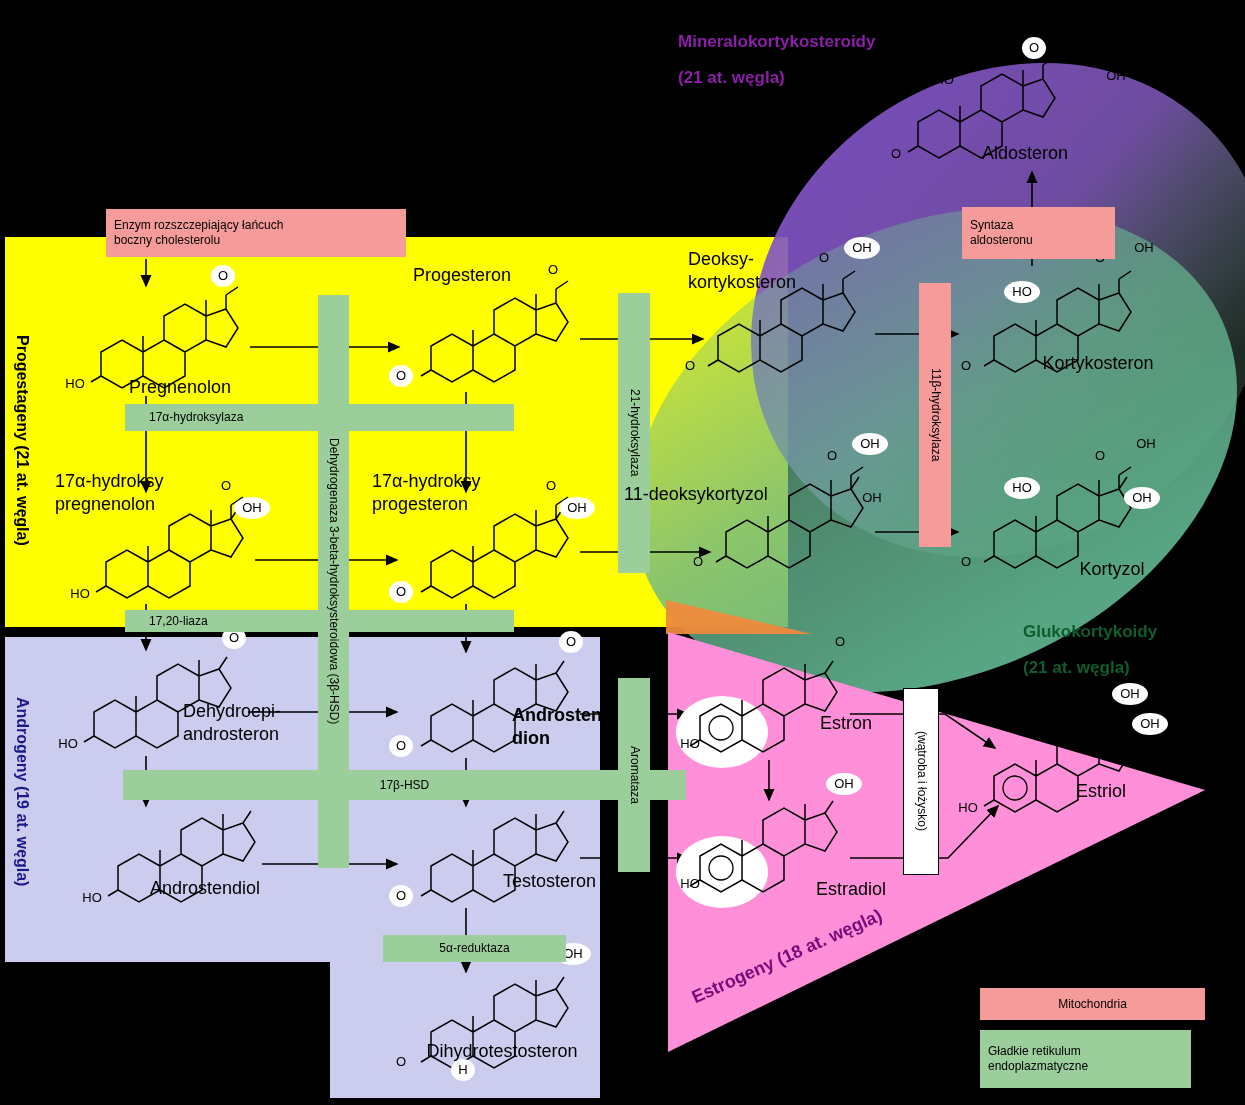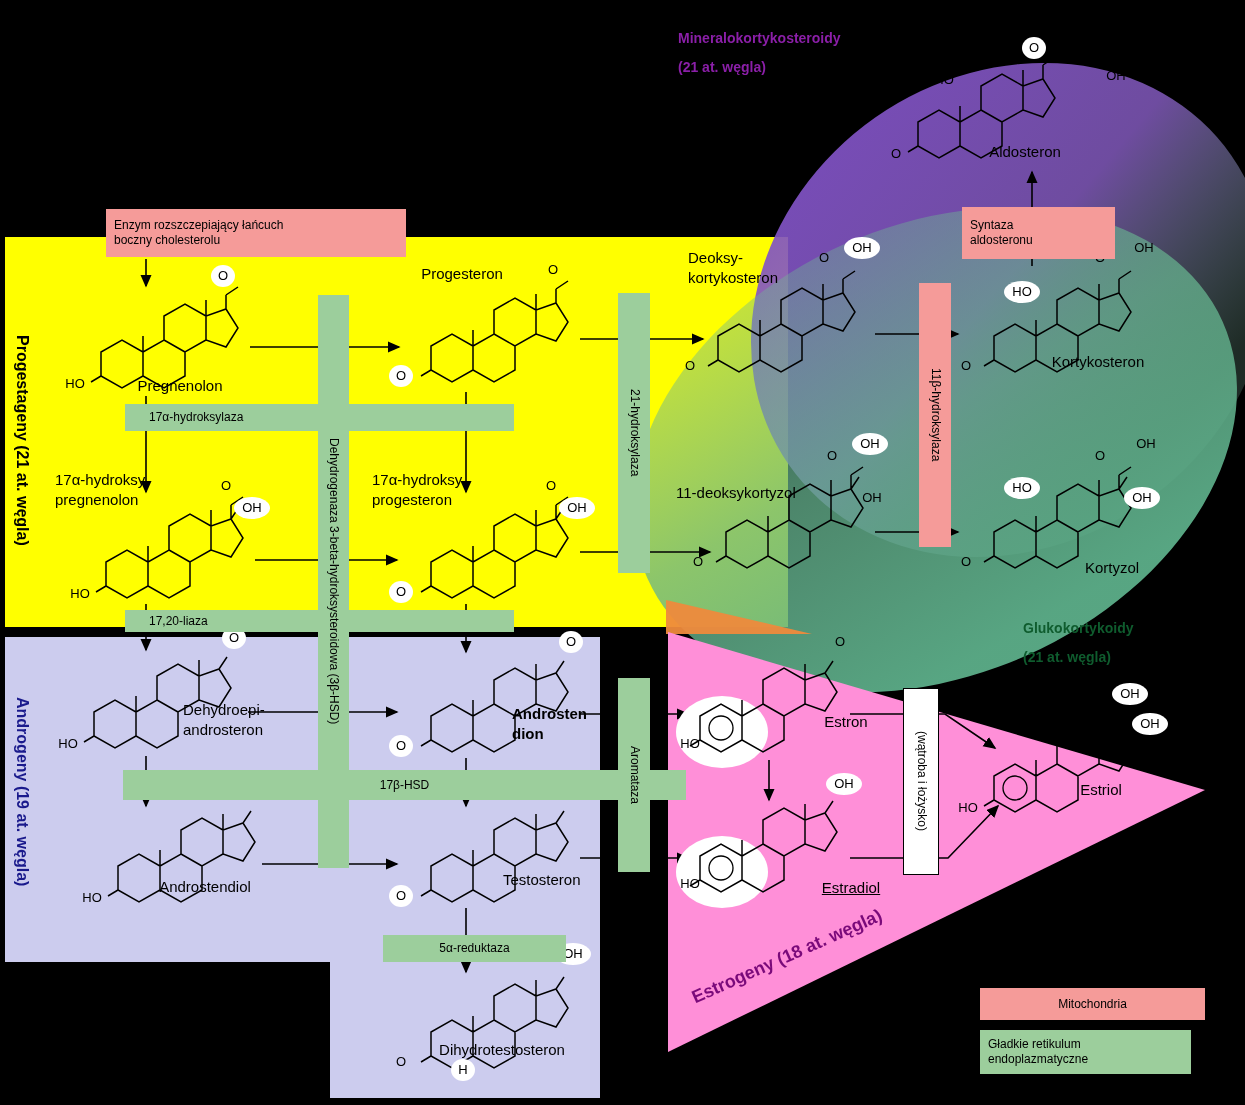--- a/index.html
+++ b/index.html
@@ -1,29 +1,29 @@
 <!DOCTYPE html>
 <html><head>
 <meta charset="utf-8">
 <style>
   html,body{margin:0;padding:0;background:#000;}
   #canvas{position:relative;width:1245px;height:1105px;background:#000;overflow:hidden;
           font-family:"Liberation Sans",sans-serif;color:#000;}
   #diagram{position:absolute;left:0;top:0;z-index:1;}
-  .lbl{position:absolute;z-index:3;font-size:15px;line-height:1.3;white-space:pre-line;color:#000;}
+  .lbl{position:absolute;z-index:3;font-size:18px;line-height:1.3;white-space:pre-line;color:#000;}
   .ctr{transform:translateX(-50%);text-align:center;}
   .box{position:absolute;z-index:2;display:flex;align-items:center;justify-content:center;
        font-size:12px;line-height:1.25;text-align:center;white-space:pre-line;color:#000;}
   .mito{background:#F59B99;}
   .ser{background:#9CCE9C;}
   .whitebox{background:#fff;border:1px solid #000;}
   .vbox{writing-mode:vertical-rl;}
   .leftpad{justify-content:flex-start;text-align:left;padding-left:24px;}
   .leftpad2{justify-content:flex-start;text-align:left;padding-left:8px;}
-  .rl{position:absolute;z-index:3;font-weight:bold;font-size:14px;}
+  .rl{position:absolute;z-index:3;font-weight:bold;font-size:17px;}
   .vreg{position:absolute;z-index:3;font-weight:bold;font-size:16px;writing-mode:vertical-rl;
         display:flex;align-items:center;justify-content:center;}
   .twoline{white-space:pre-line;line-height:2.1;}
 </style>
 </head>
 <body>
 
 <div id="canvas">
 
   <svg id="diagram" width="1245" height="1105" viewBox="0 0 1245 1105">
@@ -228,30 +228,30 @@
   <div class="lbl ctr" style="left:180px;top:376px;">Pregnenolon</div>
   <div class="lbl ctr" style="left:462px;top:264px;">Progesteron</div>
   <div class="lbl" style="left:688px;top:248px;">Deoksy-
 kortykosteron</div>
   <div class="lbl ctr" style="left:1098px;top:352px;">Kortykosteron</div>
   <div class="lbl ctr" style="left:1025px;top:142px;">Aldosteron</div>
   <div class="lbl" style="left:55px;top:470px;">17α-hydroksy
 pregnenolon</div>
   <div class="lbl" style="left:372px;top:470px;">17α-hydroksy
 progesteron</div>
-  <div class="lbl" style="left:676px;top:483px;">11-deoksykortyzol</div>
+  <div class="lbl" style="left:624px;top:483px;">11-deoksykortyzol</div>
   <div class="lbl ctr" style="left:1112px;top:558px;">Kortyzol</div>
   <div class="lbl" style="left:183px;top:700px;">Dehydroepi-
 androsteron</div>
   <div class="lbl" style="left:512px;top:704px;font-weight:bold;">Androsten
 dion</div>
   <div class="lbl ctr" style="left:846px;top:712px;">Estron</div>
   <div class="lbl ctr" style="left:205px;top:877px;">Androstendiol</div>
   <div class="lbl" style="left:503px;top:870px;">Testosteron</div>
-  <div class="lbl ctr" style="left:851px;top:878px;text-decoration:underline;">Estradiol</div>
+  <div class="lbl ctr" style="left:851px;top:878px;">Estradiol</div>
   <div class="lbl ctr" style="left:1101px;top:780px;">Estriol</div>
   <div class="lbl ctr" style="left:502px;top:1040px;">Dihydrotestosteron</div>
 
   <div class="box mito" style="left:980px;top:988px;width:225px;height:32px;">Mitochondria</div>
-  <div class="box ser leftpad2" style="left:980px;top:1030px;width:203px;height:44px;">Gładkie retikulum
+  <div class="box ser leftpad2" style="left:980px;top:1030px;width:203px;height:58px;">Gładkie retikulum
 endoplazmatyczne</div>
 
 </div>
 
 </body></html>

